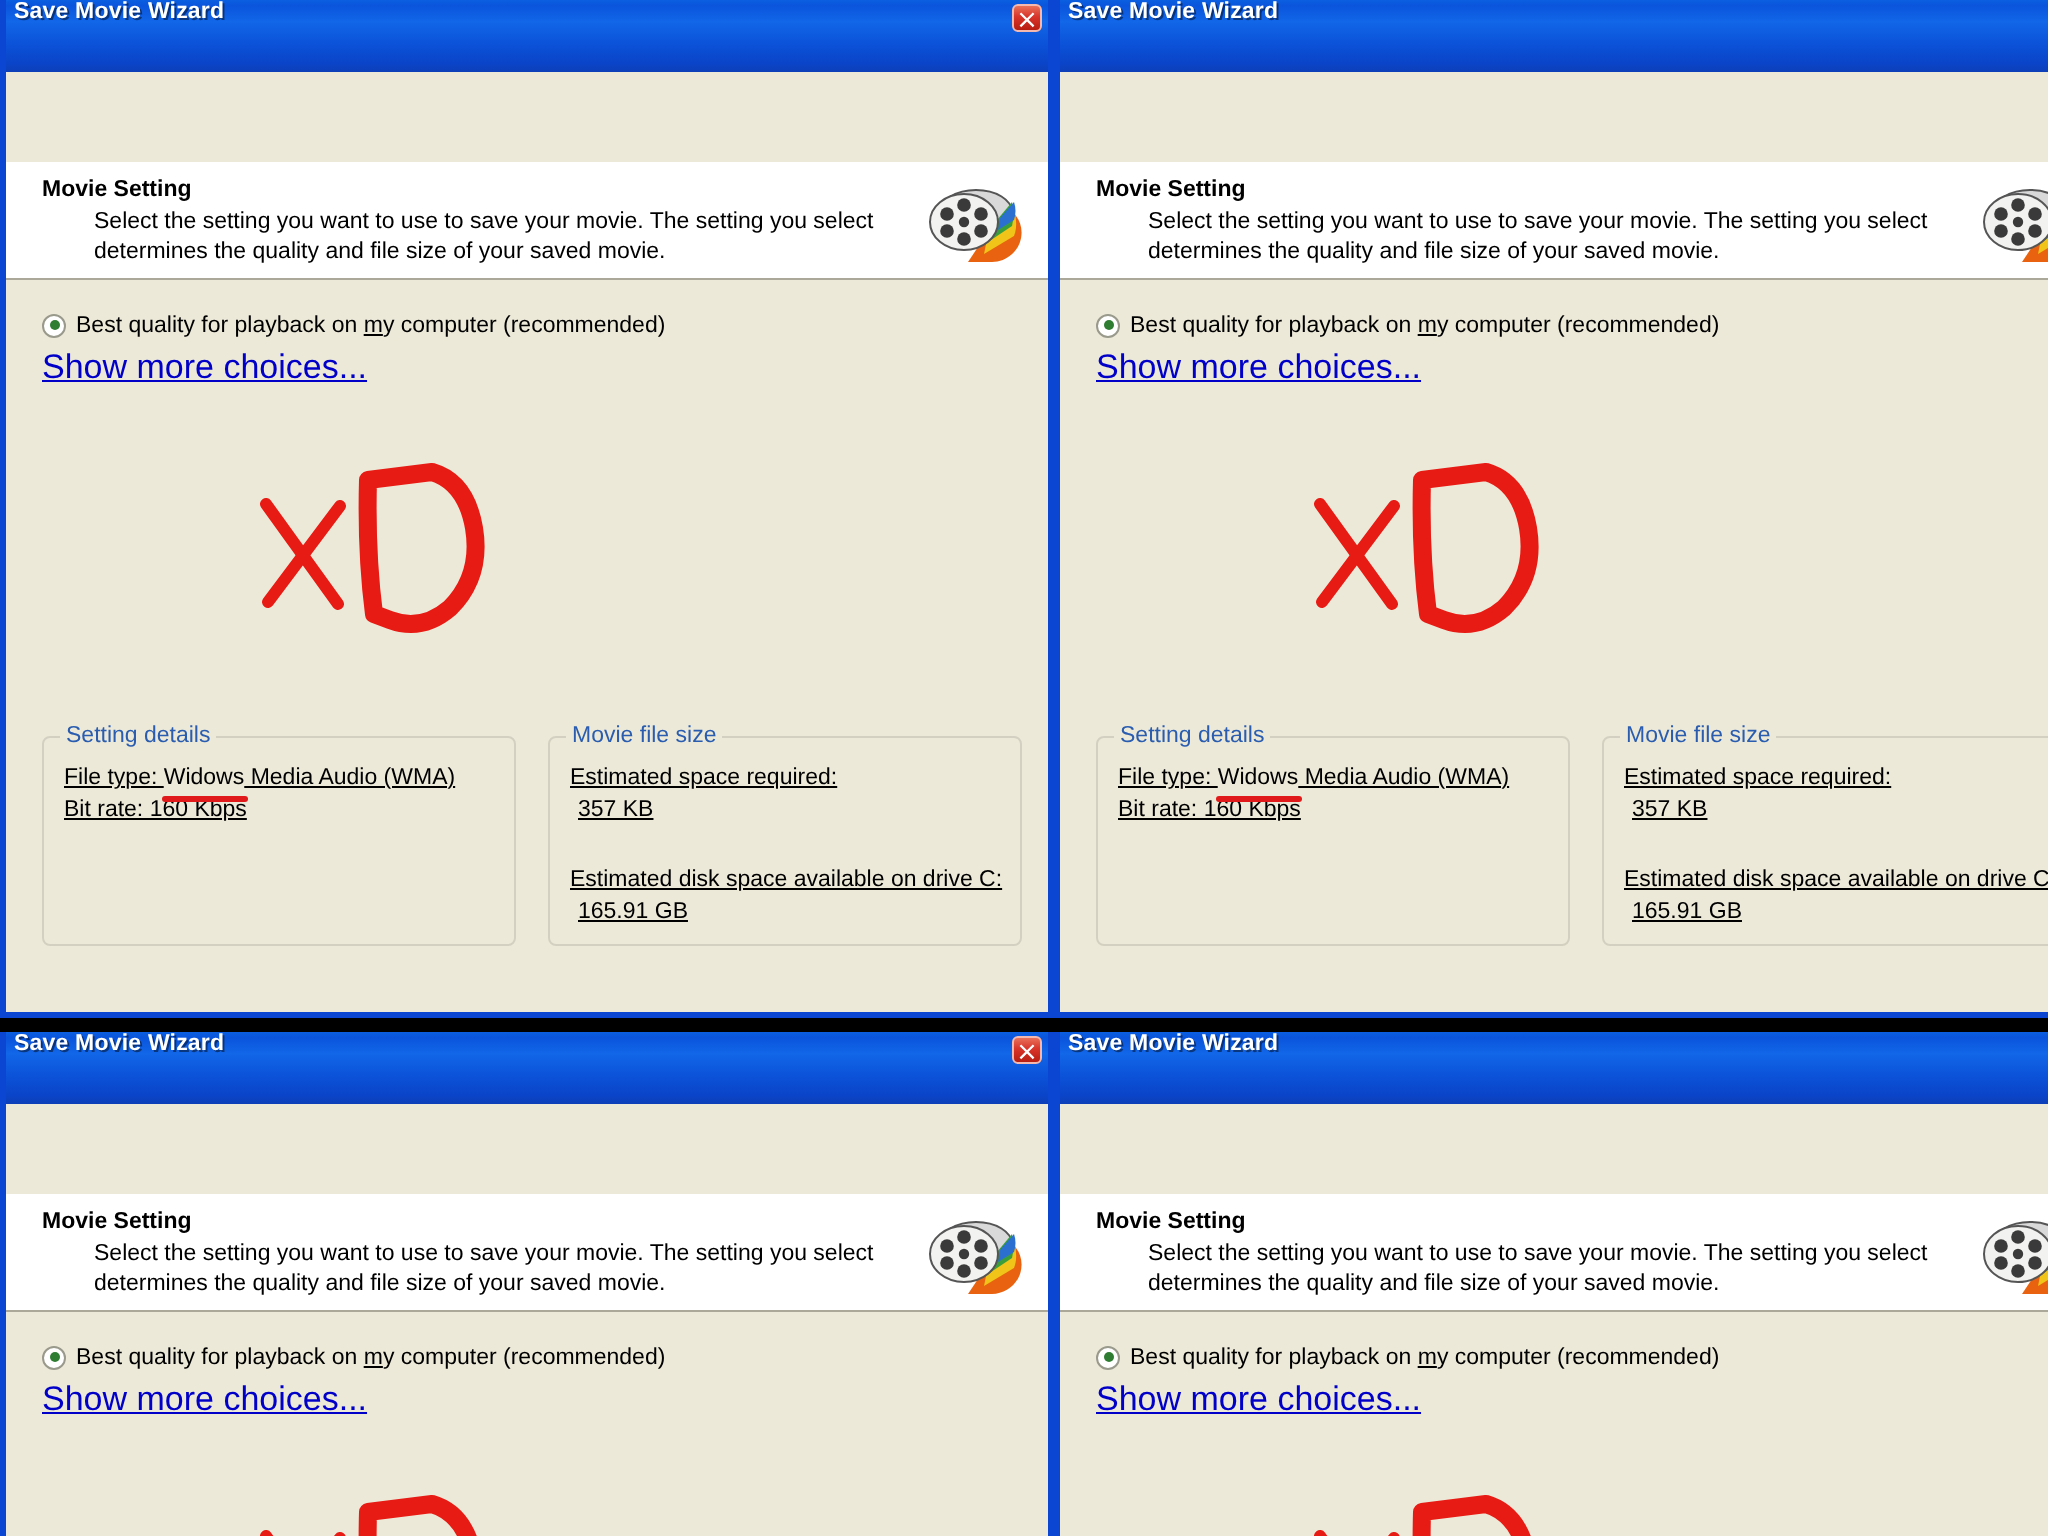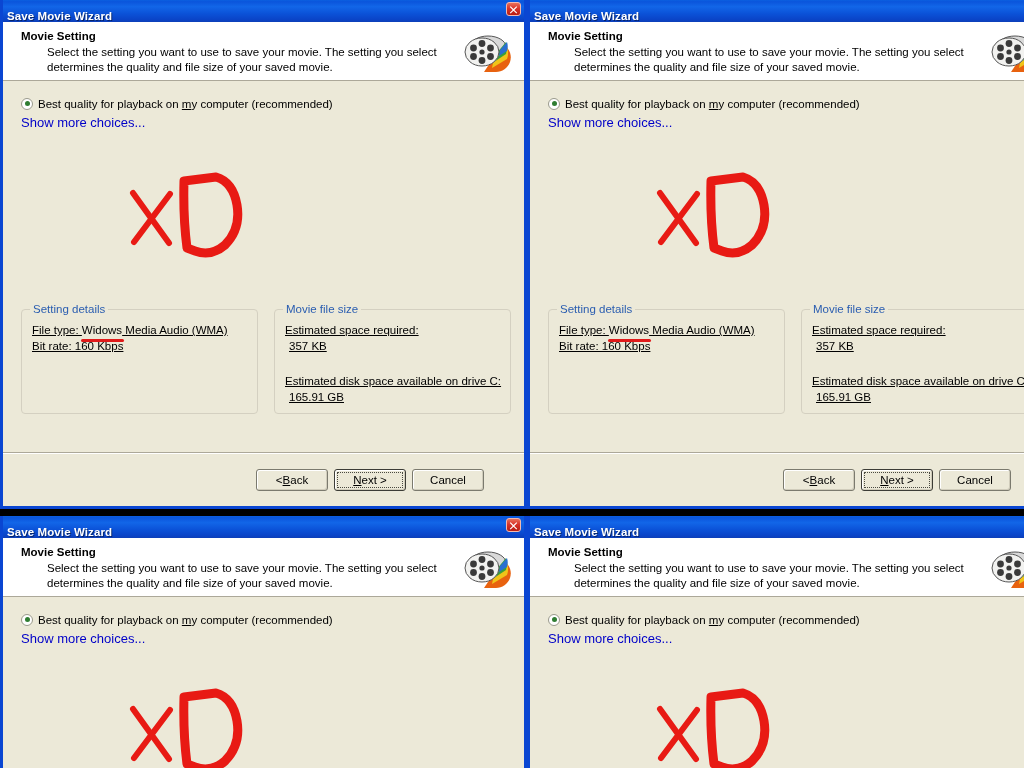--- a/index.html
+++ b/index.html
@@ -33,26 +33,26 @@
     overflow: hidden;
   }
   .win-tl { left: 0px;   top: 0px;   }
   .win-tr { left: 527px; top: 0px;   }
   .win-bl { left: 0px;   top: 516px; }
   .win-br { left: 527px; top: 516px; }
 
   
   .titlebar {
     position: relative;
-    height: 22px;
+    height: 36px;
     background: linear-gradient(to bottom,
         #0b5fe0 0%, #0a55dc 8%, #1266e8 30%,
         #0b52d8 62%, #0a44c8 88%, #0d3fb8 100%);
     display: flex;
-    align-items: flex-end;
+    align-items: flex-start;
     padding-left: 4px;
     box-sizing: border-box;
   }
   .titlebar-text {
     color: #ffffff;
     font-size: 11.5px;
     font-weight: bold;
     letter-spacing: 0.1px;
     text-shadow: 1px 1px 0 rgba(0,0,0,0.45);
     white-space: nowrap;
@@ -75,20 +75,21 @@
   .close-btn svg { display: block; }
 
   
   .header {
     position: relative;
     height: 59px;
     background: #ffffff;
     border-bottom: 1px solid #aca899;
     box-sizing: border-box;
     padding: 7px 0 0 18px;
+    margin-top: 45px;
   }
   .header-title {
     font-size: 11.5px;
     font-weight: bold;
     color: #000;
     line-height: 14px;
   }
   .header-desc {
     font-size: 11.5px;
     color: #000;
@@ -142,22 +143,23 @@
   .radio-label {
     font-size: 11.5px;
     color: #000;
     white-space: nowrap;
   }
   .radio-label u { text-decoration: underline; }
 
   .link {
     display: inline-block;
     margin-top: 4px;
-    font-size: 13px;
+    font-size: 17px;
     color: #0000c8;
+    text-decoration: underline;
     cursor: pointer;
   }
 
   
   .doodle {
     position: absolute;
     left: 118px;
     top: 88px;
     width: 130px;
     height: 95px;

